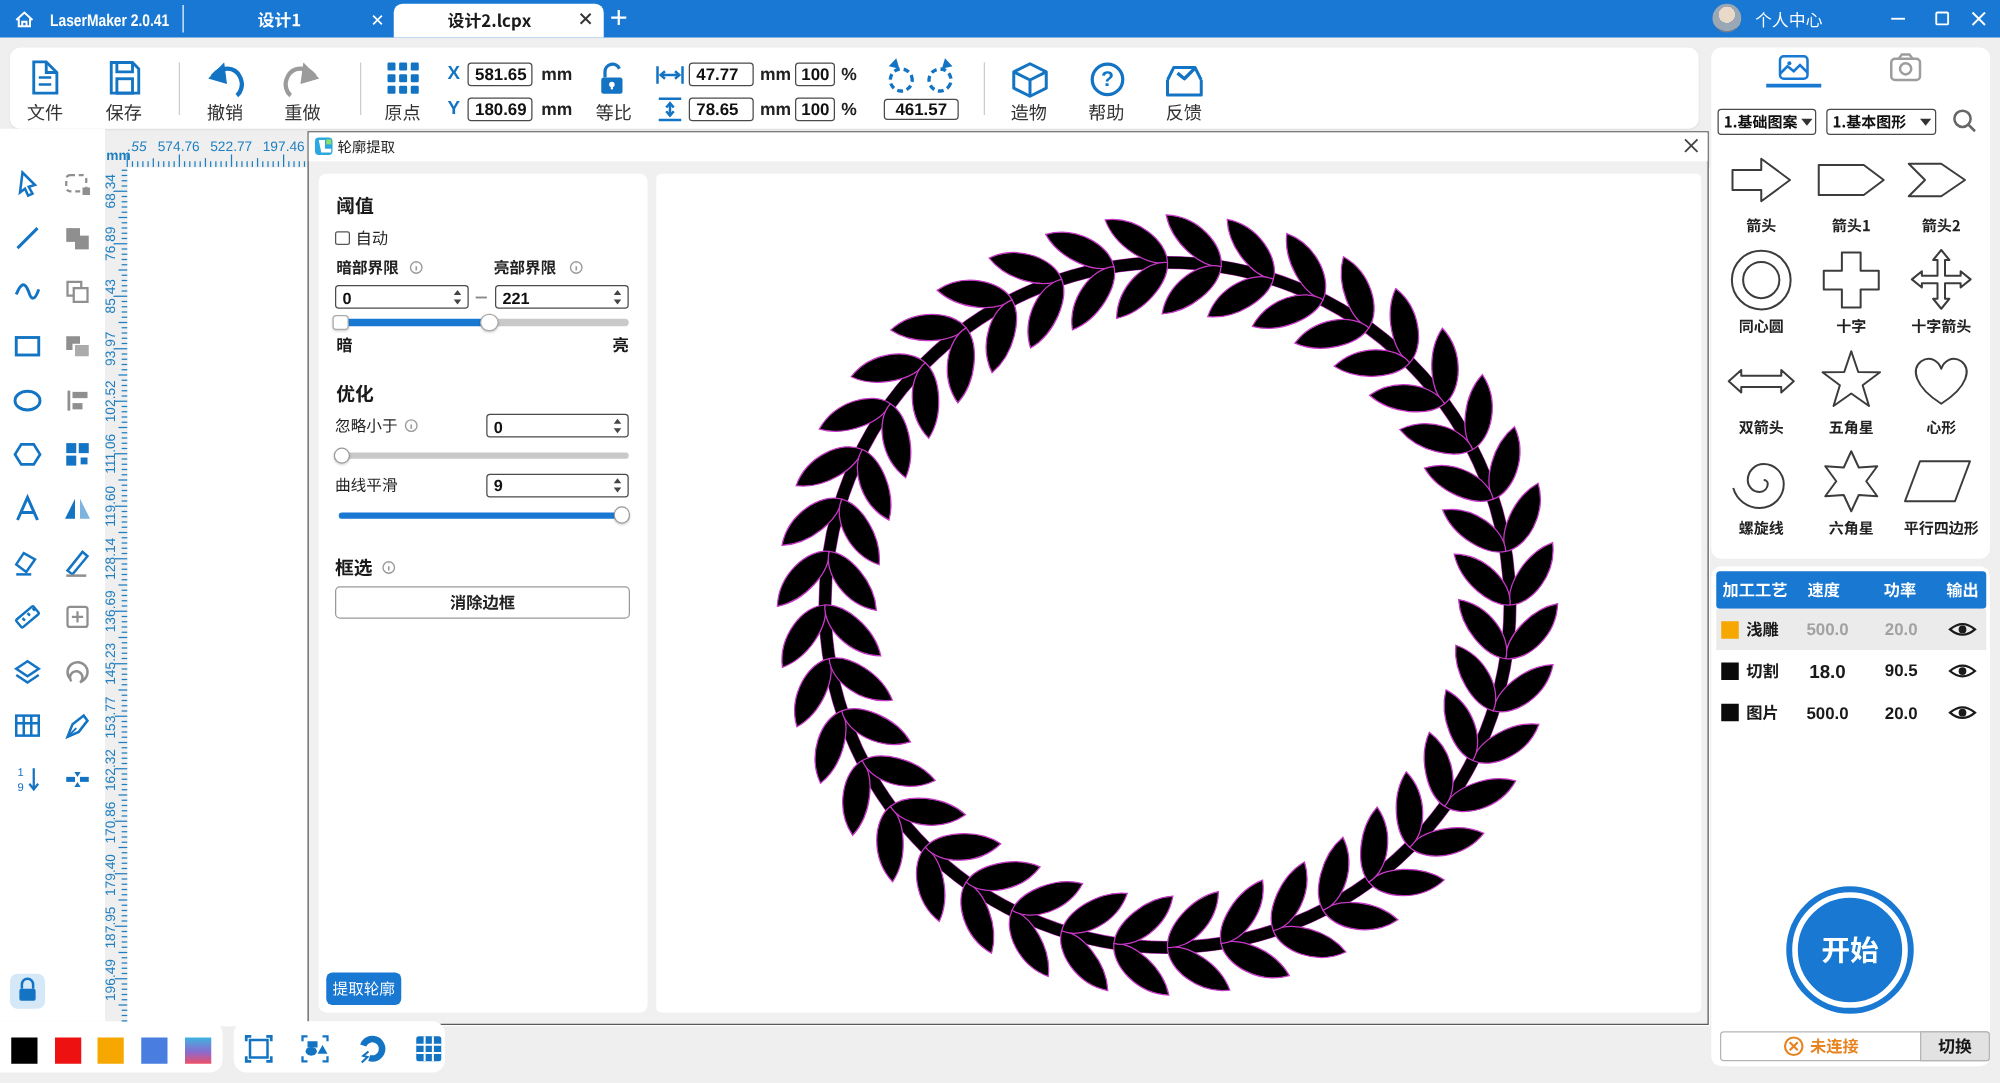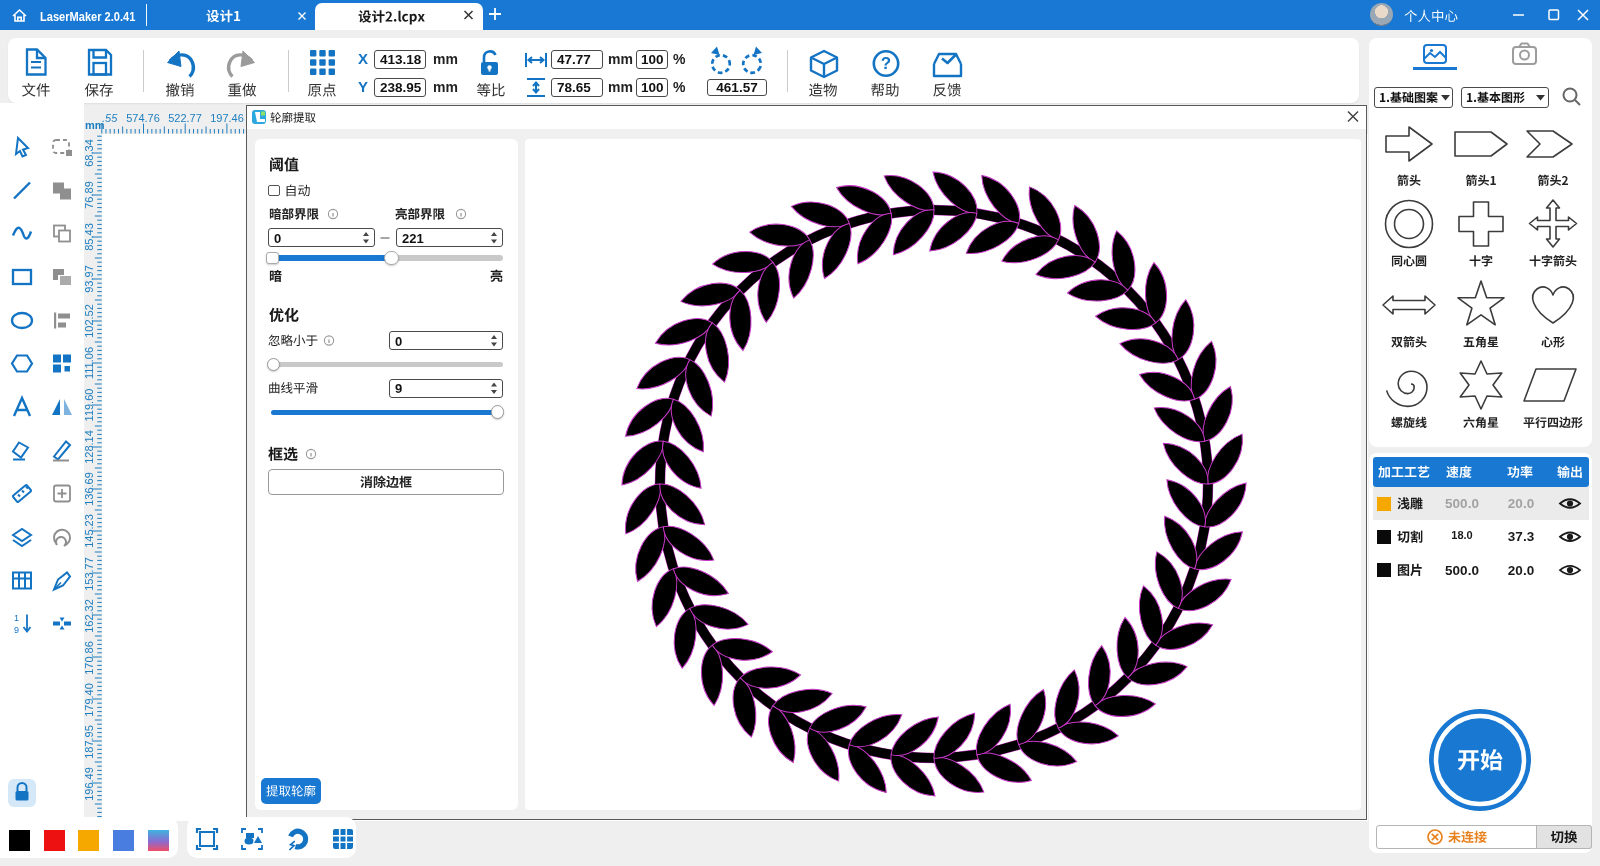--- a/index.html
+++ b/index.html
@@ -15,22 +15,22 @@
 <span style="position:absolute;left:40px;top:9.5px;font-size:13.5px;color:#fff;font-weight:700;white-space:pre;line-height:1;transform:scaleX(.82);transform-origin:0 0;">LaserMaker 2.0.41</span>
 <div style="position:absolute;left:145.5px;top:4px;width:1.5px;height:22px;background:rgba(255,255,255,.95)"></div>
 <div style="position:absolute;left:315px;top:3px;width:168px;height:27px;background:#fff;border-radius:7px 7px 0 0"></div>
 <div style="position:absolute;left:1370px;top:3px;width:23px;height:23px;border-radius:50%;background:radial-gradient(circle at 50% 38%,#e8d9c8 0 35%,#9aa7b5 36% 70%,#6e7f92 71%)"></div>
 <div style="position:absolute;left:143px;top:50px;width:1px;height:42px;background:#ccc"></div>
 <div style="position:absolute;left:288px;top:50px;width:1px;height:42px;background:#ccc"></div>
 <span style="position:absolute;left:358px;top:51px;font-size:15px;color:#1474c4;font-weight:700;white-space:pre;line-height:1;">X</span>
 <span style="position:absolute;left:358px;top:79px;font-size:15px;color:#1474c4;font-weight:700;white-space:pre;line-height:1;">Y</span>
 <div style="position:absolute;left:374px;top:49.5px;width:52px;height:19px;background:#fff;border:1.5px solid #4a4a4a;border-radius:3px"></div>
 <div style="position:absolute;left:374px;top:77.5px;width:52px;height:19px;background:#fff;border:1.5px solid #4a4a4a;border-radius:3px"></div>
-<span style="position:absolute;left:380px;top:53px;font-size:13.5px;color:#111;font-weight:700;white-space:pre;line-height:1;">413.18</span>
-<span style="position:absolute;left:380px;top:81px;font-size:13.5px;color:#111;font-weight:700;white-space:pre;line-height:1;">238.95</span>
+<span style="position:absolute;left:380px;top:53px;font-size:13.5px;color:#111;font-weight:700;white-space:pre;line-height:1;">581.65</span>
+<span style="position:absolute;left:380px;top:81px;font-size:13.5px;color:#111;font-weight:700;white-space:pre;line-height:1;">180.69</span>
 <span style="position:absolute;left:433px;top:52px;font-size:14px;color:#222;font-weight:700;white-space:pre;line-height:1;">mm</span>
 <span style="position:absolute;left:433px;top:80px;font-size:14px;color:#222;font-weight:700;white-space:pre;line-height:1;">mm</span>
 <div style="position:absolute;left:551px;top:49.5px;width:52px;height:19px;background:#fff;border:1.5px solid #4a4a4a;border-radius:3px"></div>
 <span style="position:absolute;left:557px;top:53px;font-size:13.5px;color:#111;font-weight:700;white-space:pre;line-height:1;">47.77</span>
 <span style="position:absolute;left:608px;top:52px;font-size:14px;color:#222;font-weight:700;white-space:pre;line-height:1;">mm</span>
 <div style="position:absolute;left:636px;top:49.5px;width:32px;height:19px;background:#fff;border:1.5px solid #4a4a4a;border-radius:3px"></div>
 <span style="position:absolute;left:641px;top:53px;font-size:13.5px;color:#111;font-weight:700;white-space:pre;line-height:1;">100</span>
 <span style="position:absolute;left:673px;top:52px;font-size:14px;color:#222;font-weight:700;white-space:pre;line-height:1;">%</span>
 <div style="position:absolute;left:551px;top:77.5px;width:52px;height:19px;background:#fff;border:1.5px solid #4a4a4a;border-radius:3px"></div>
 <span style="position:absolute;left:557px;top:81px;font-size:13.5px;color:#111;font-weight:700;white-space:pre;line-height:1;text-align:right;">78.65</span>
@@ -141,22 +141,22 @@
   </svg>
 <div style="position:absolute;left:1413px;top:67px;width:44px;height:3px;background:#1878d2"></div>
 <div style="position:absolute;left:1374px;top:87px;width:79px;height:21px;background:#fff;border:1.5px solid #4a4a4a;border-radius:3px"></div>
 <div style="position:absolute;left:1461px;top:87px;width:88px;height:21px;background:#fff;border:1.5px solid #4a4a4a;border-radius:3px"></div>
 <div style="position:absolute;left:1373px;top:457px;width:216px;height:30px;background:#1878d2;border-radius:3px"></div>
 <div style="position:absolute;left:1373px;top:487px;width:216px;height:33px;background:#ebebeb"></div>
 <div style="position:absolute;left:1377px;top:496.5px;width:14px;height:14px;background:#f6a800"></div>
 <span style="position:absolute;left:1462px;top:497px;font-size:13.5px;color:#a2a2a2;font-weight:700;white-space:pre;line-height:1;transform:translateX(-50%);">500.0</span>
 <span style="position:absolute;left:1521px;top:497px;font-size:13.5px;color:#a2a2a2;font-weight:700;white-space:pre;line-height:1;transform:translateX(-50%);">20.0</span>
 <div style="position:absolute;left:1377px;top:529.8px;width:14px;height:14px;background:#0a0a0a"></div>
-<span style="position:absolute;left:1462px;top:530.3px;font-size:11px;color:#1a1a1a;font-weight:700;white-space:pre;line-height:1;transform:translateX(-50%);">18.0</span>
-<span style="position:absolute;left:1521px;top:530.3px;font-size:13.5px;color:#1a1a1a;font-weight:700;white-space:pre;line-height:1;transform:translateX(-50%);">37.3</span>
+<span style="position:absolute;left:1462px;top:530.3px;font-size:15px;color:#1a1a1a;font-weight:700;white-space:pre;line-height:1;transform:translateX(-50%);">18.0</span>
+<span style="position:absolute;left:1521px;top:530.3px;font-size:13.5px;color:#1a1a1a;font-weight:700;white-space:pre;line-height:1;transform:translateX(-50%);">90.5</span>
 <div style="position:absolute;left:1377px;top:563.1px;width:14px;height:14px;background:#0a0a0a"></div>
 <span style="position:absolute;left:1462px;top:563.6px;font-size:13.5px;color:#1a1a1a;font-weight:700;white-space:pre;line-height:1;transform:translateX(-50%);">500.0</span>
 <span style="position:absolute;left:1521px;top:563.6px;font-size:13.5px;color:#1a1a1a;font-weight:700;white-space:pre;line-height:1;transform:translateX(-50%);">20.0</span>
 <div style="position:absolute;left:1429px;top:709px;width:102px;height:102px;border-radius:50%;background:#1878d2"></div>
 <div style="position:absolute;left:1376px;top:825px;width:216px;height:24px;background:#fff;border:1px solid #b5b5b5;border-radius:3px;box-sizing:border-box"></div>
 <div style="position:absolute;left:1536px;top:825px;width:56px;height:24px;background:#e2e2e2;border:1px solid #b5b5b5;border-radius:0 3px 3px 0;box-sizing:border-box"></div>
 <div style="position:absolute;left:0px;top:817px;width:178px;height:41px;background:#fff;border-radius:0 10px 10px 0"></div>
 <div style="position:absolute;left:187px;top:817px;width:169px;height:41px;background:#fff;border-radius:10px"></div>
 <div style="position:absolute;left:9px;top:830px;width:21px;height:21px;background:#000000"></div>
 <div style="position:absolute;left:43.7px;top:830px;width:21px;height:21px;background:#ee1111"></div>

